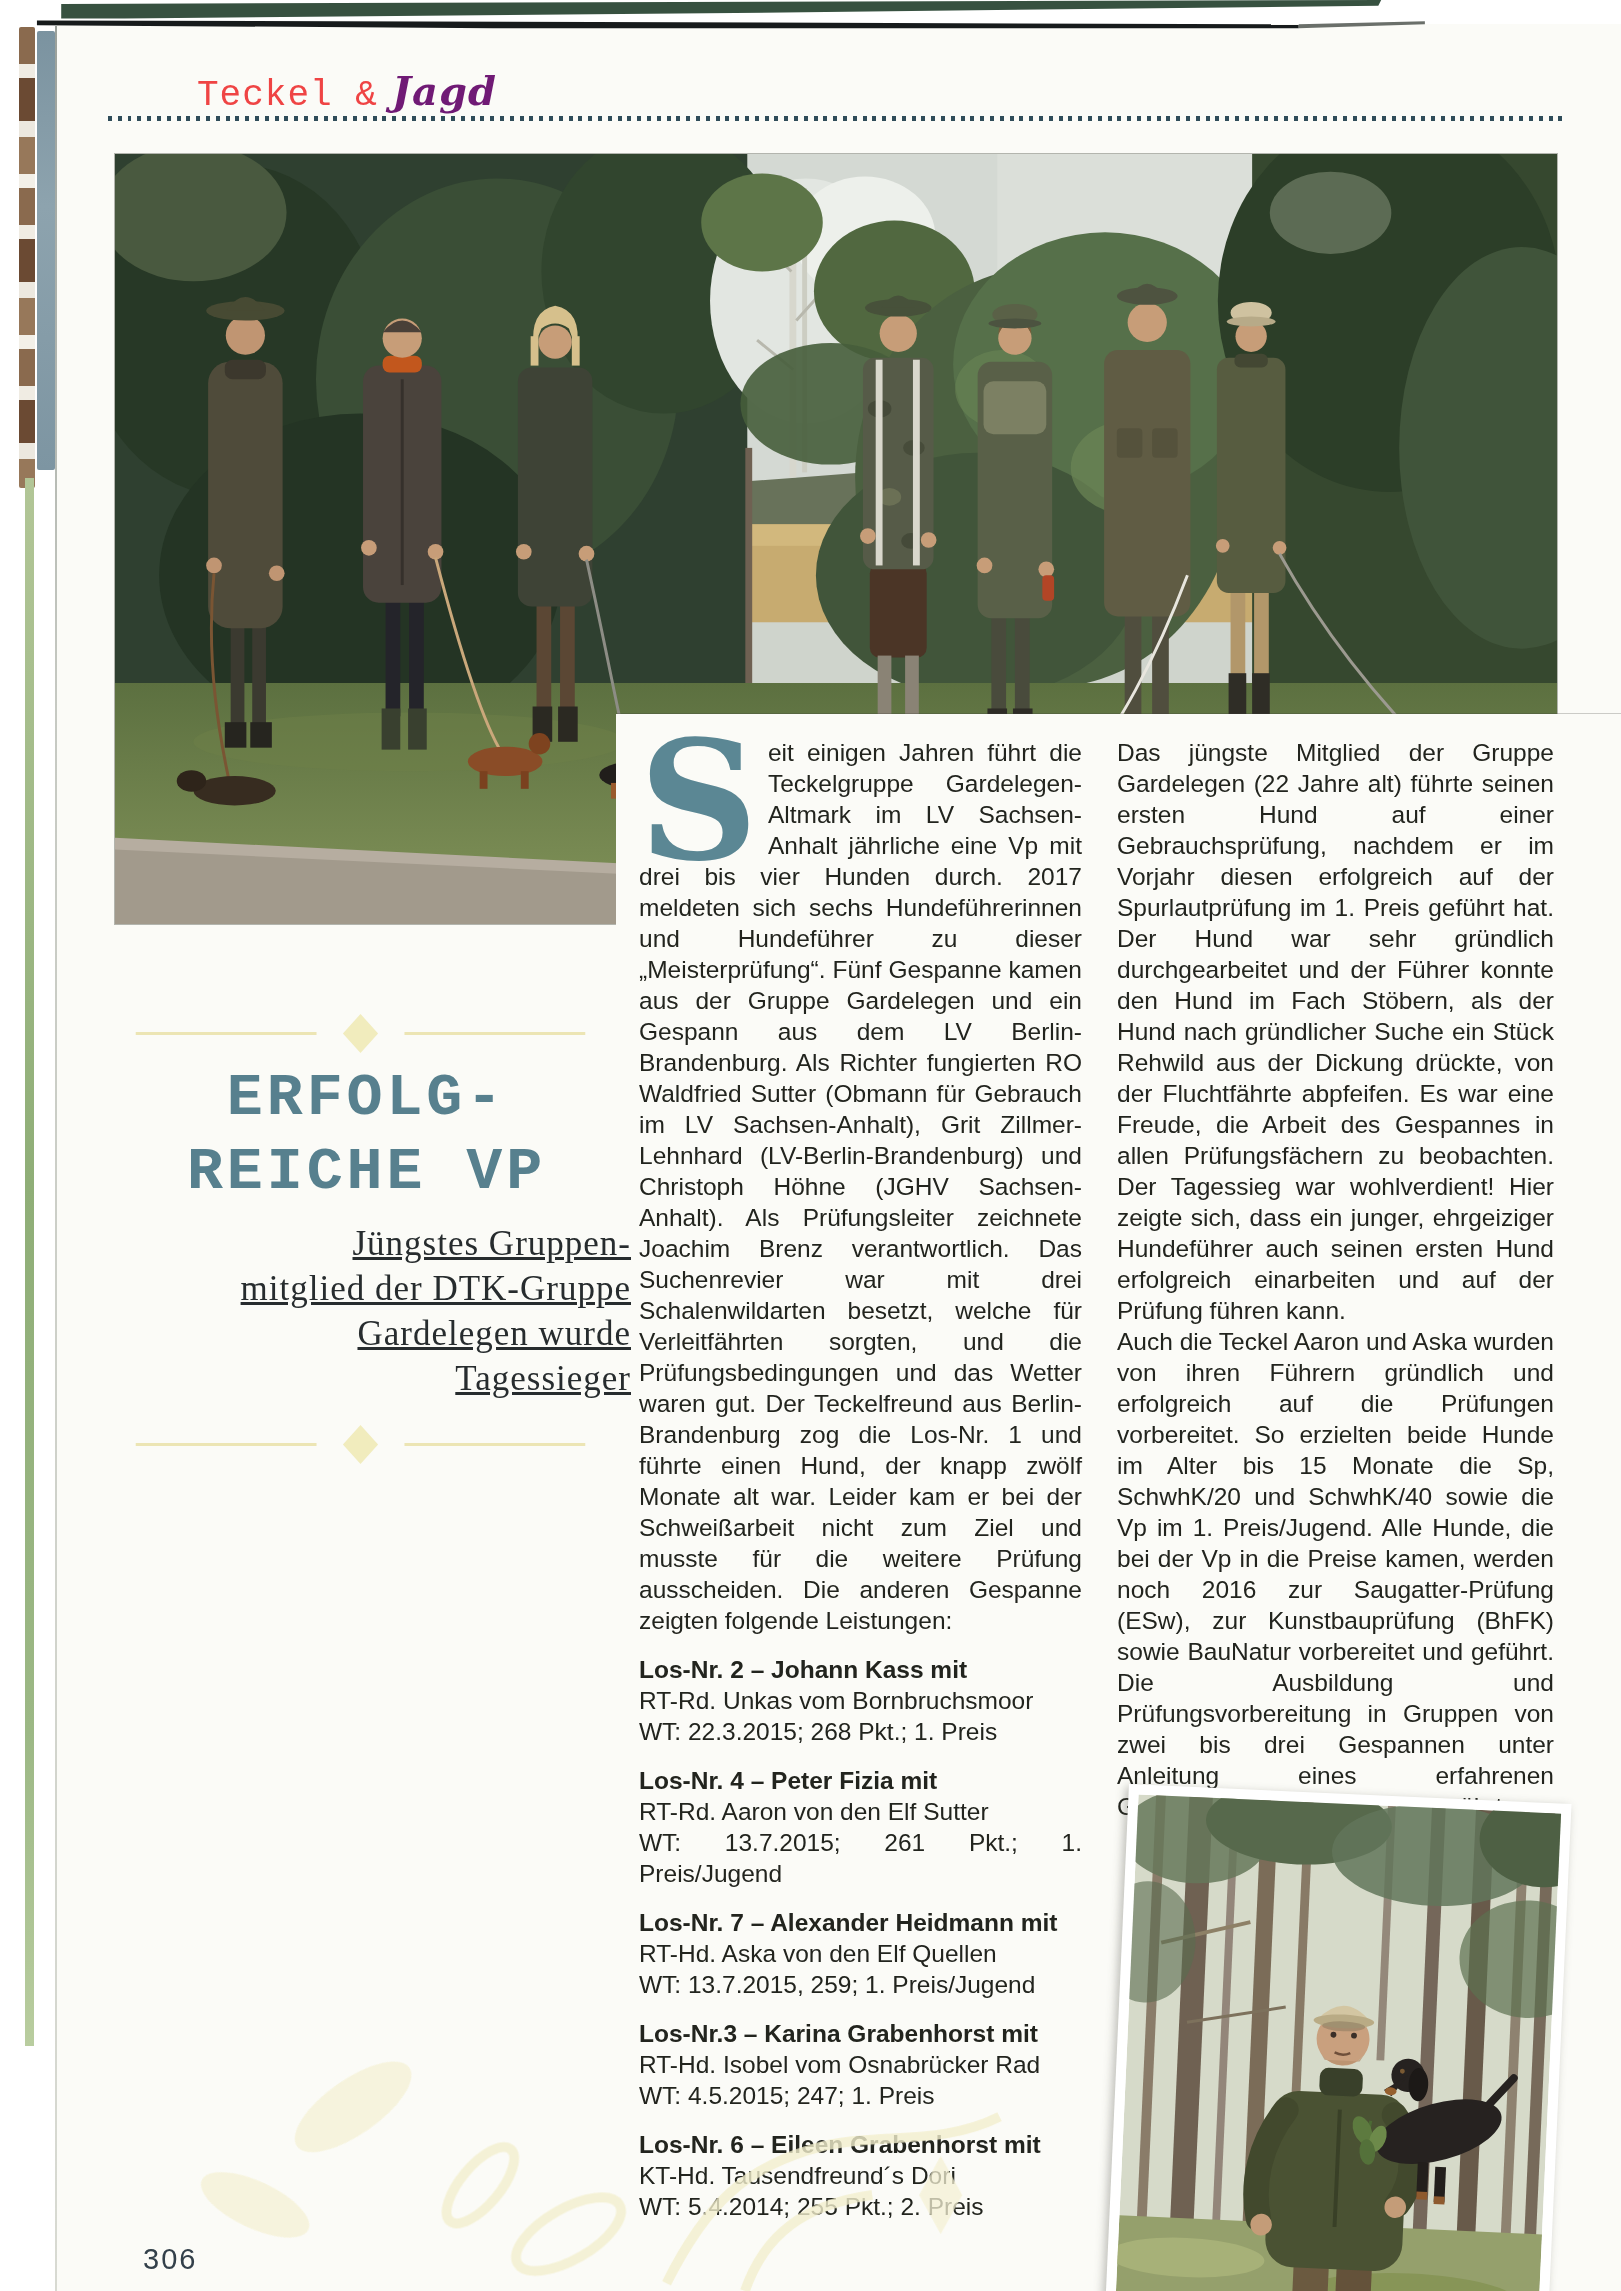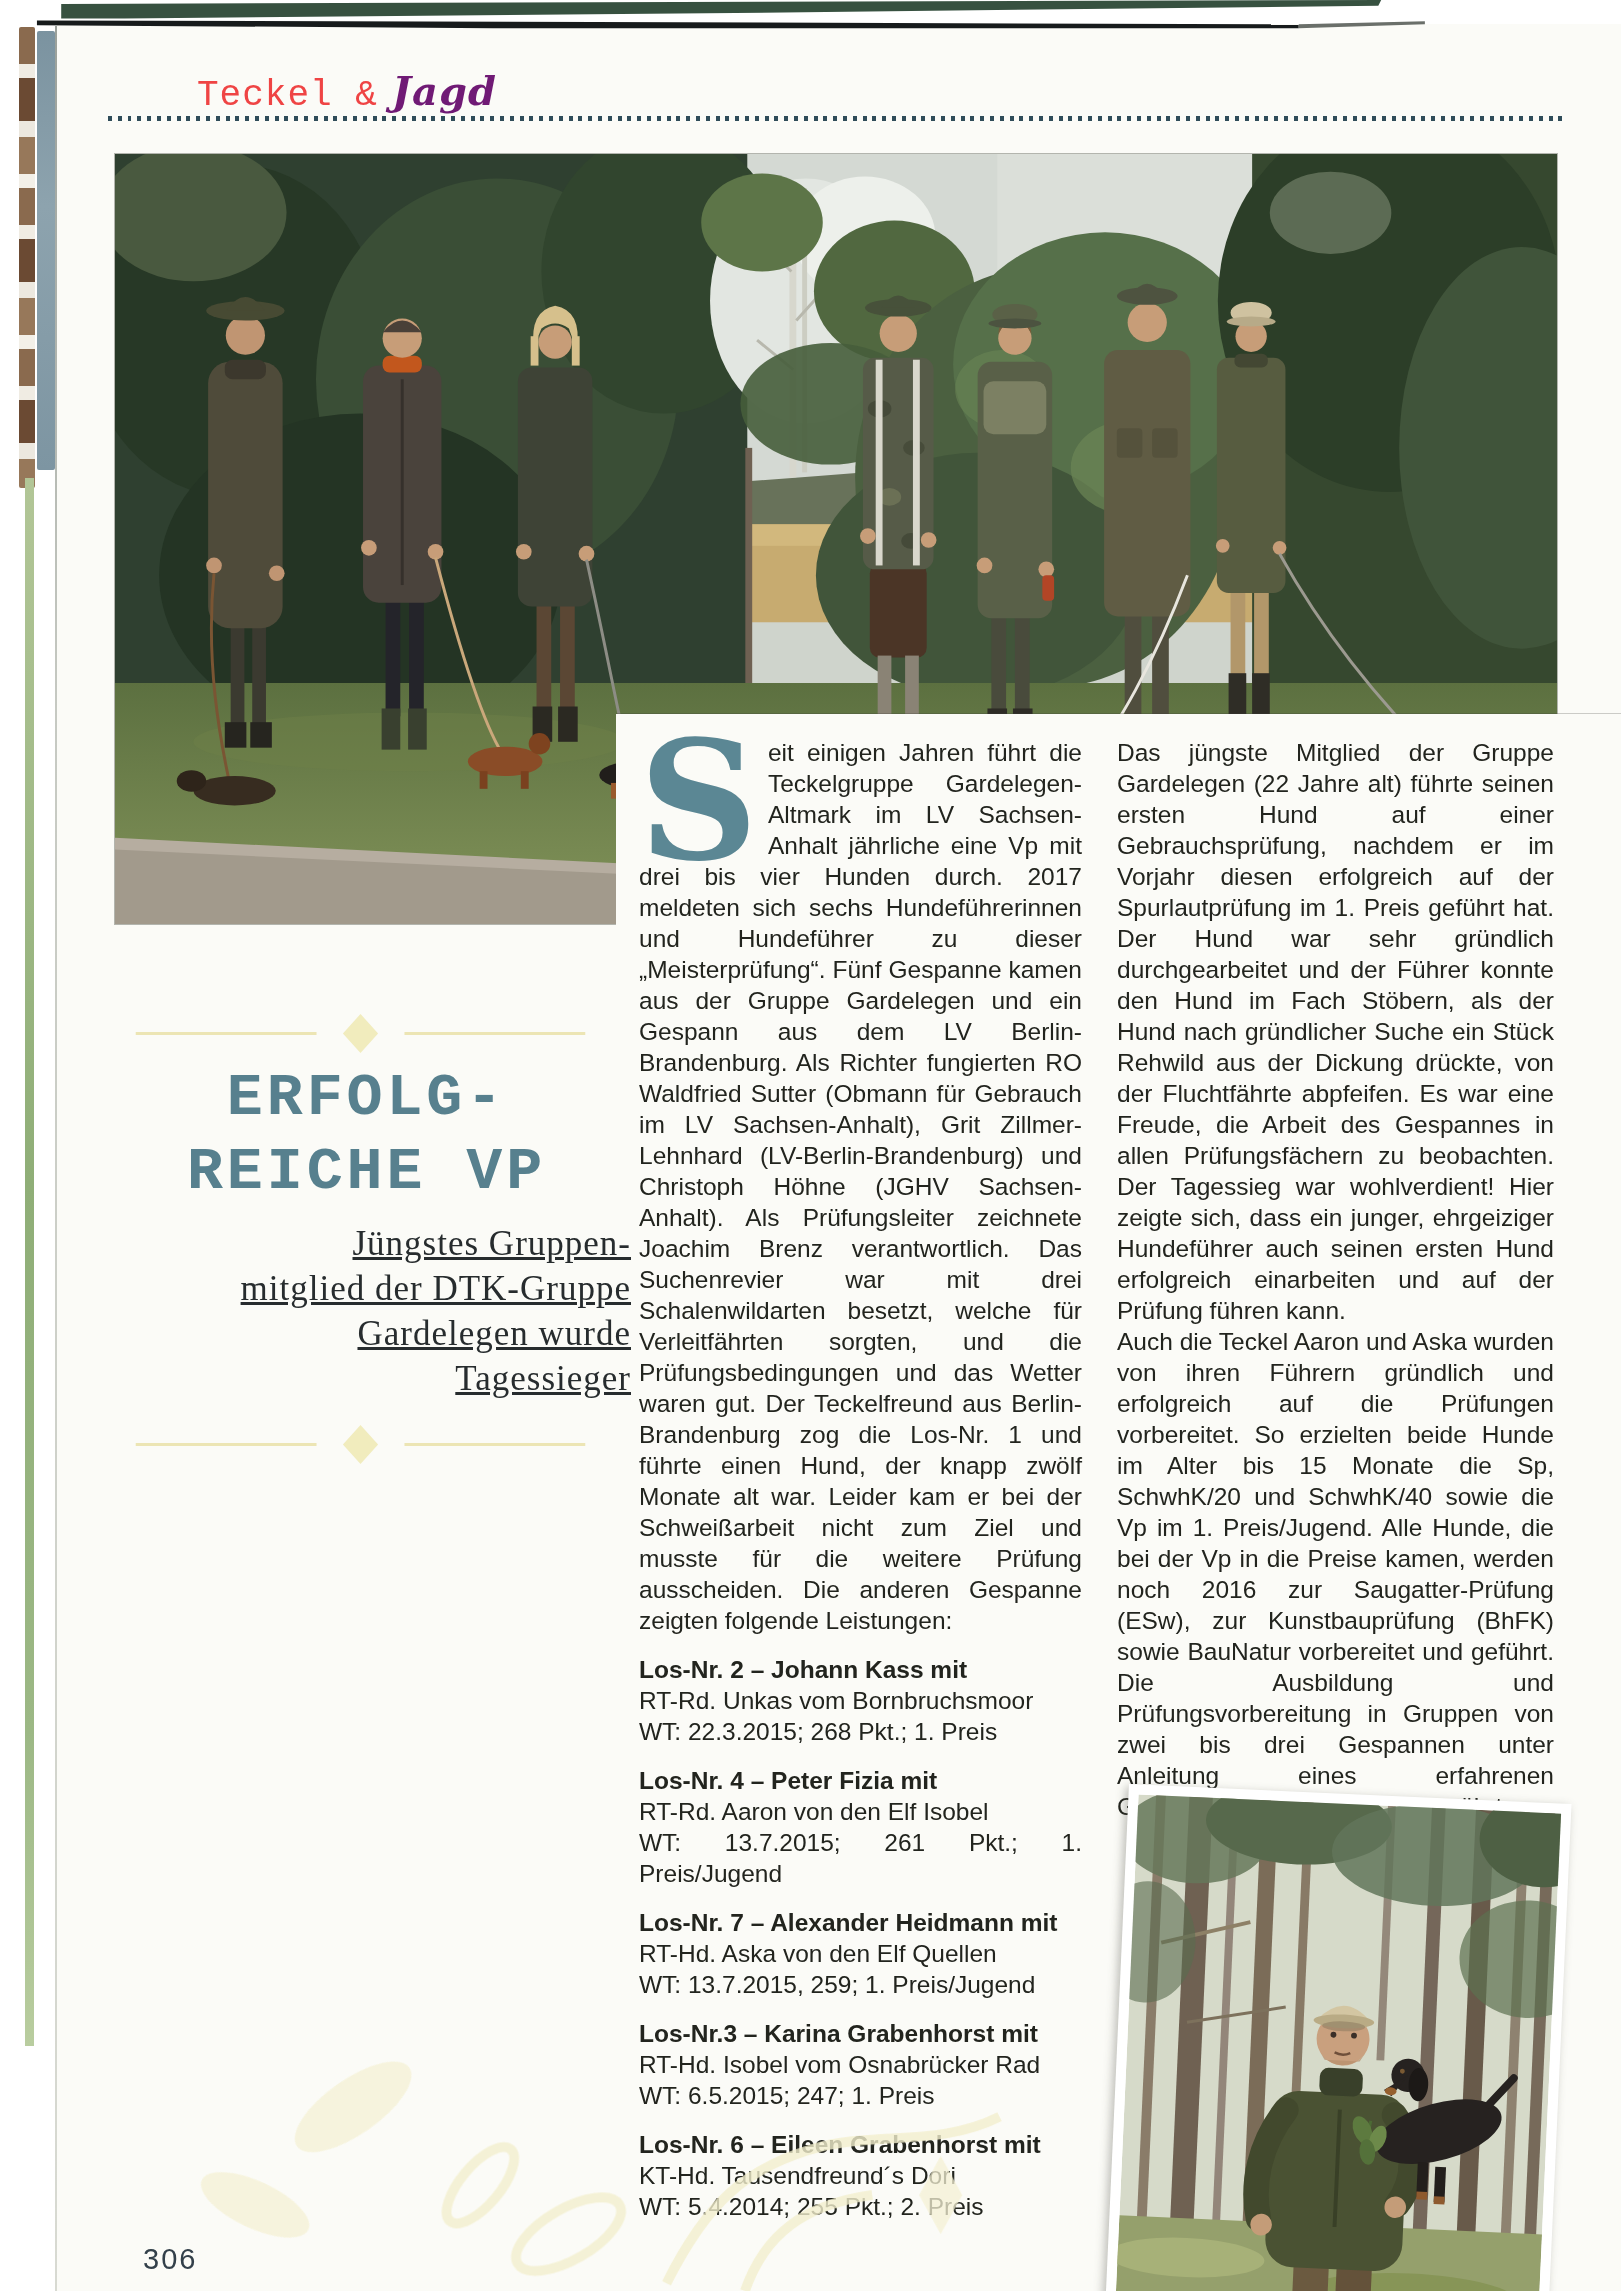--- a/index.html
+++ b/index.html
@@ -352,32 +352,32 @@
 <div class="col col-left">
   <p><span class="dropcap">S</span><span>eit einigen Jahren führt die Teckelgruppe Gardelegen-Altmark im LV Sachsen-Anhalt jährliche eine Vp mit drei bis vier Hunden durch. 2017 meldeten sich sechs Hundeführerinnen und Hundeführer zu dieser „Meisterprüfung“. Fünf Gespanne kamen aus der Gruppe Gardelegen und ein Gespann aus dem LV Berlin-Brandenburg. Als Richter fungierten RO Waldfried Sutter (Obmann für Gebrauch im LV Sachsen-Anhalt), Grit Zillmer-Lehnhard (LV-Berlin-Brandenburg) und Christoph Höhne (JGHV Sachsen-Anhalt). Als Prüfungsleiter zeichnete Joachim Brenz verantwortlich. Das Suchenrevier war mit drei Schalenwildarten besetzt, welche für Verleitfährten sorgten, und die Prüfungsbedingungen und das Wetter waren gut. Der Teckelfreund aus Berlin-Brandenburg zog die Los-Nr. 1 und führte einen Hund, der knapp zwölf Monate alt war. Leider kam er bei der Schweißarbeit nicht zum Ziel und musste für die weitere Prüfung ausscheiden. Die anderen Gespanne zeigten folgende Leistungen:</span></p>
 
   <div class="los-entry">
     <div class="head">Los-Nr. 2 – Johann Kass mit</div>
     <div>RT-Rd. Unkas vom Bornbruchsmoor</div>
     <div>WT: 22.3.2015; 268 Pkt.; 1. Preis</div>
   </div>
   <div class="los-entry">
     <div class="head">Los-Nr. 4 – Peter Fizia mit</div>
-    <div>RT-Rd. Aaron von den Elf Isobel</div>
+    <div>RT-Rd. Aaron von den Elf Sutter</div>
     <div>WT: 13.7.2015; 261 Pkt.; 1. Preis/Jugend</div>
   </div>
   <div class="los-entry">
     <div class="head">Los-Nr. 7 – Alexander Heidmann mit</div>
     <div>RT-Hd. Aska von den Elf Quellen</div>
     <div>WT: 13.7.2015, 259; 1. Preis/Jugend</div>
   </div>
   <div class="los-entry">
     <div class="head">Los-Nr.3 – Karina Grabenhorst mit</div>
     <div>RT-Hd. Isobel vom Osnabrücker Rad</div>
-    <div>WT: 6.5.2015; 247; 1. Preis</div>
+    <div>WT: 4.5.2015; 247; 1. Preis</div>
   </div>
   <div class="los-entry">
     <div class="head">Los-Nr. 6 – Eileen Grabenhorst mit</div>
     <div>KT-Hd. Tausendfreund´s Dori</div>
     <div>WT: 5.4.2014; 255 Pkt.; 2. Preis</div>
   </div>
 
 </div>
 
 <div class="col col-right">

